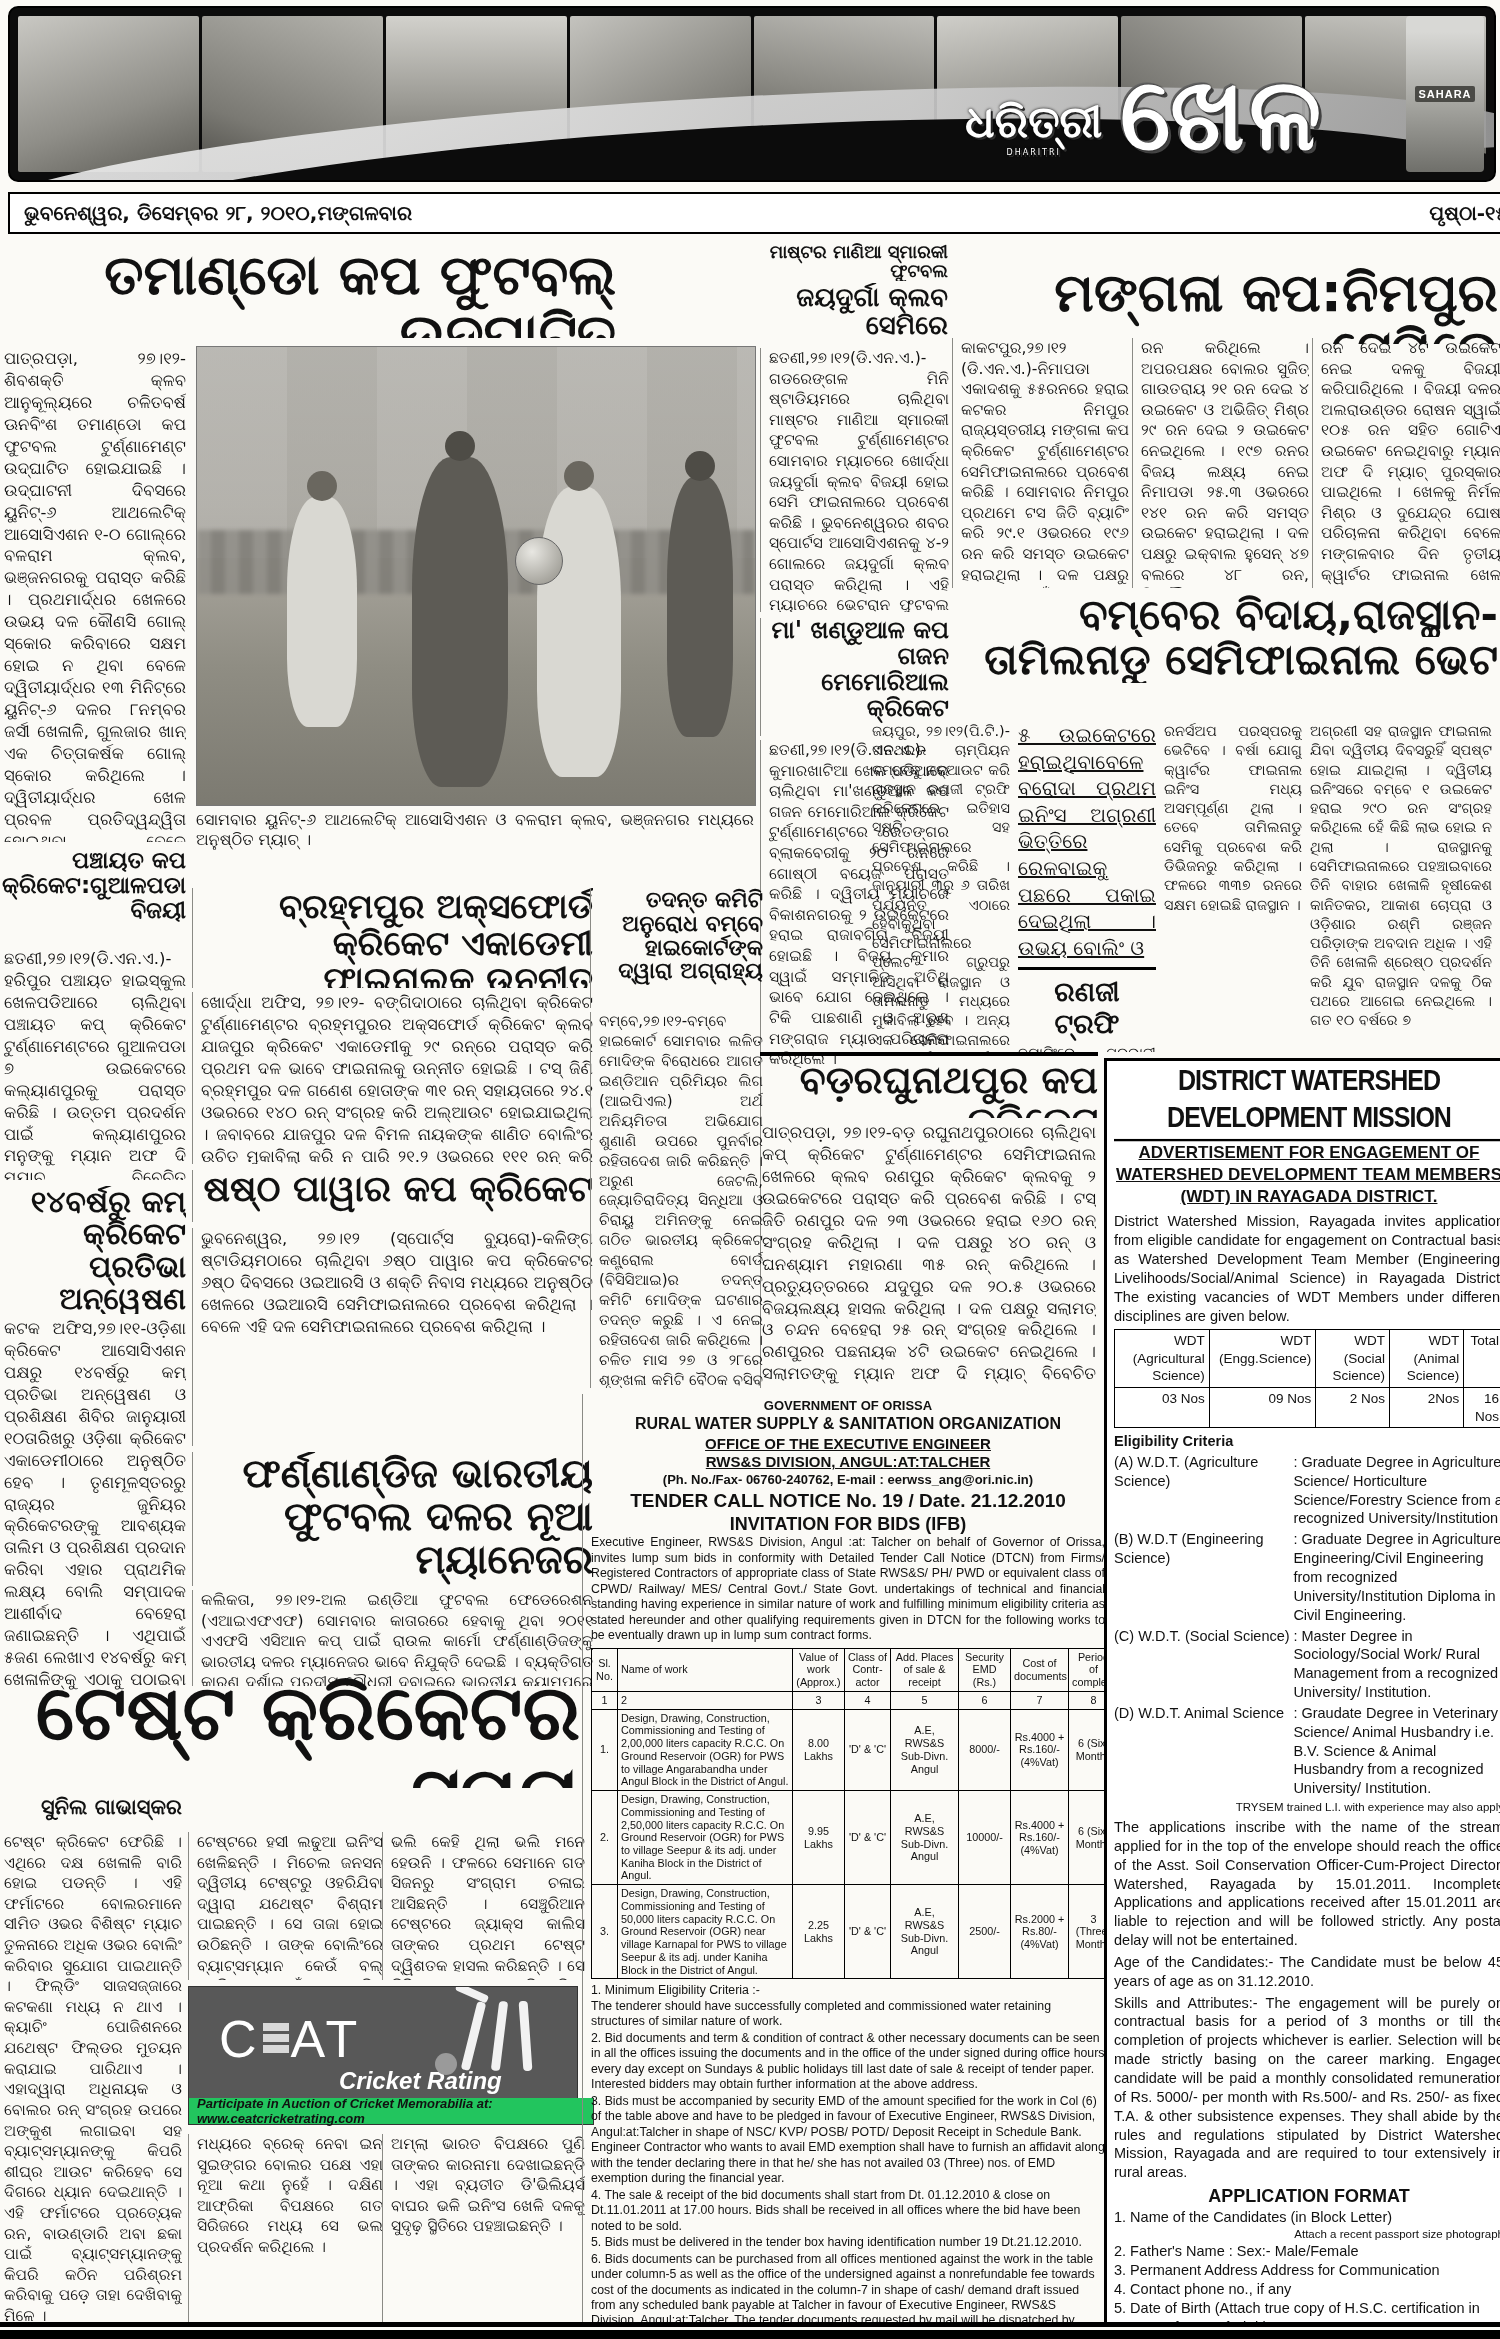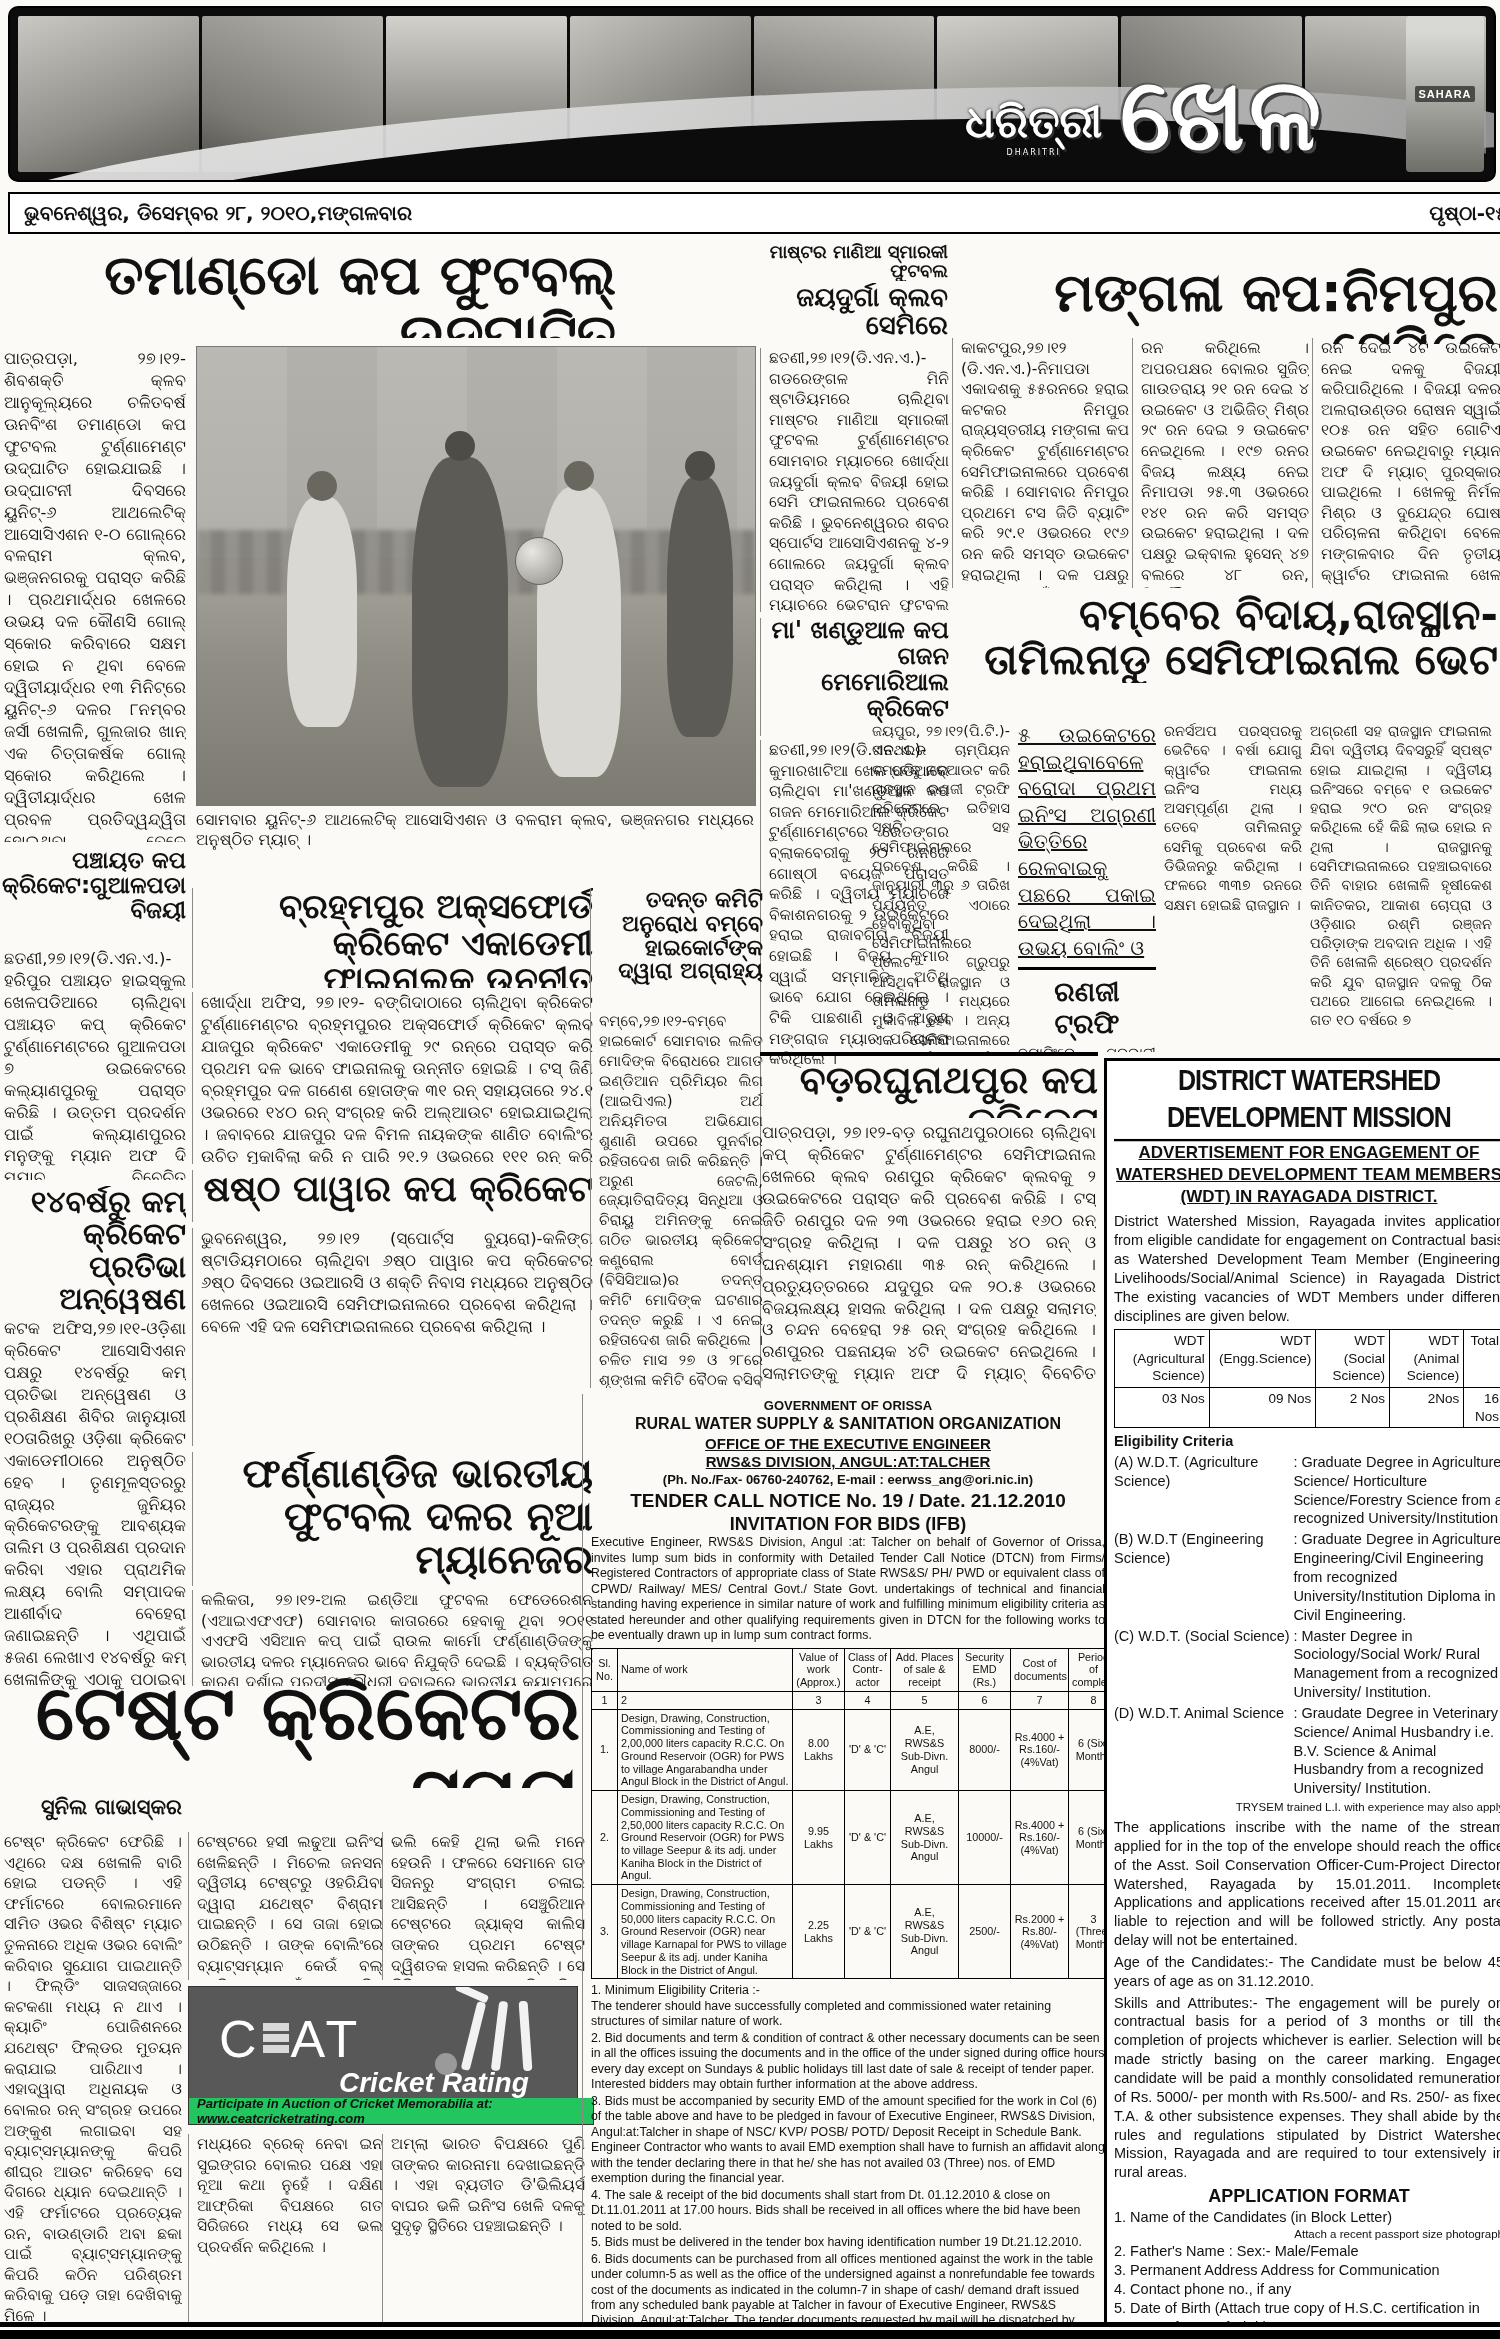--- a/index.html
+++ b/index.html
@@ -72,21 +72,21 @@
   .pairs .v{flex:1;border-left:0;}
   .pairs .v:before{content:": ";}
   .small-note{font-size:11.5px;text-align:right;}
   .bold{font-weight:bold;}
   .center{text-align:center;}
   
   #ceat{background:#585858;border:1px solid #333;position:relative;overflow:hidden;}
   #ceat .logo{position:absolute;left:30px;top:22px;color:#fff;font-size:52px;font-weight:normal;letter-spacing:4px;font-family:"Liberation Sans",sans-serif;}
   #ceat .logo .ebars{display:inline-block;vertical-align:middle;margin:0 2px 10px 2px;}
   #ceat .logo .ebars i{display:block;width:26px;height:8px;background:#d9d9d9;margin:3px 0;}
-  #ceat .cr{position:absolute;left:150px;top:80px;color:#fff;font-size:28px;font-style:italic;font-weight:bold;}
+  #ceat .cr{position:absolute;left:150px;top:80px;color:#fff;font-size:24px;font-style:italic;font-weight:bold;}
   #ceat .wicket{position:absolute;right:36px;top:14px;width:90px;height:90px;}
   #ceat .wicket i{position:absolute;width:9px;height:70px;background:#f2f2f2;border-radius:4px;}
   #ceat .wicket i.w1{left:18px;transform:rotate(14deg);}
   #ceat .wicket i.w2{left:44px;transform:rotate(7deg);}
   #ceat .wicket i.w3{left:70px;transform:rotate(-4deg);}
   #ceat .wicket .bail{position:absolute;width:34px;height:8px;background:#f2f2f2;border-radius:3px;left:4px;top:-12px;transform:rotate(24deg);}
   #ceat .wicket .cball{position:absolute;left:-16px;top:52px;width:22px;height:22px;border-radius:50%;background:#9a9a9a;}
   #ceat-strip{background:#22c55e;border:1px solid #333;border-top:0;font-style:italic;font-weight:bold;
       font-size:13px;display:flex;align-items:center;padding:0 8px;}
   #footer-bar{position:absolute;left:0;right:0;bottom:0;height:9px;background:#000;border-top:3px solid #fbfaf6;box-shadow:0 -5px 0 #000;}

